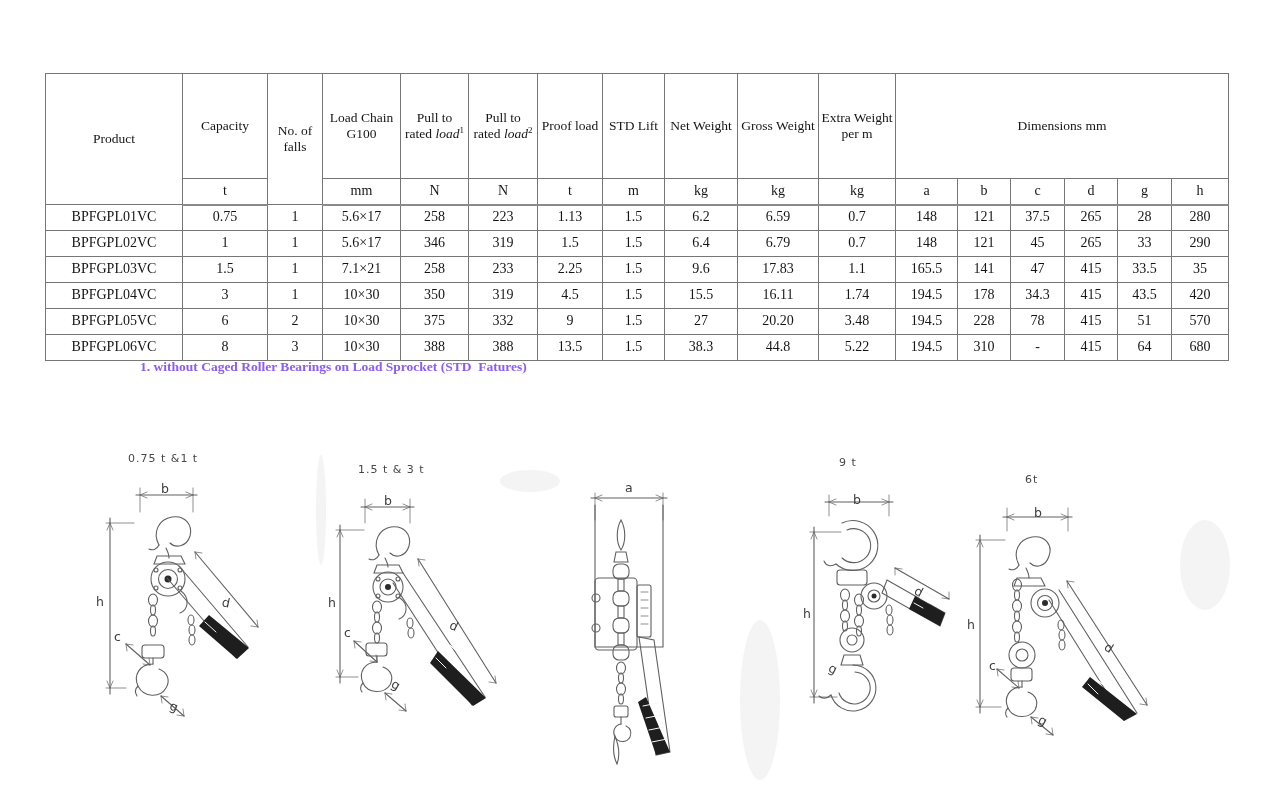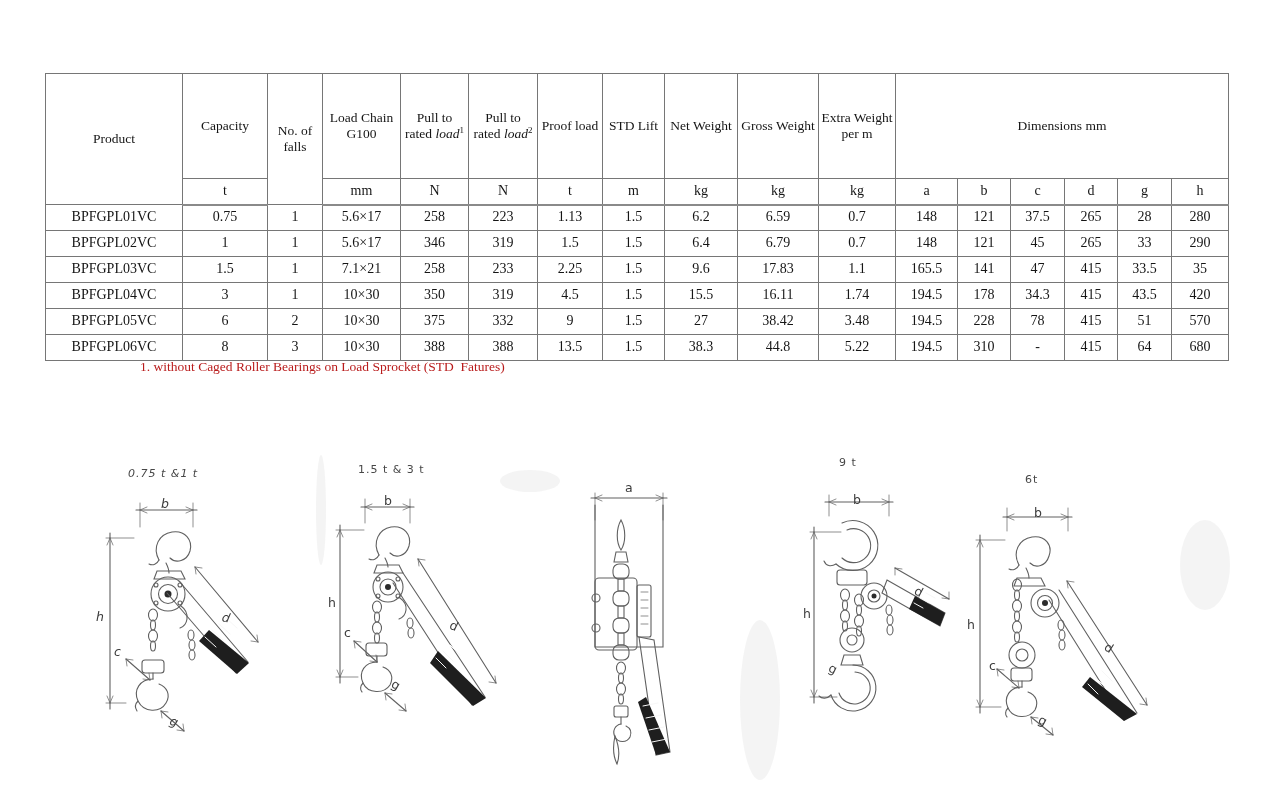--- a/index.html
+++ b/index.html
@@ -14,33 +14,33 @@
              overflow:hidden;}
   table.spec thead tr.main-row{height:105px;}
   table.spec thead tr.units-row{height:26px;}
   table.spec thead tr.units-row td{border-bottom:2px solid #8a8a8a;}
   table.spec tbody tr{height:26px;}
   table.spec thead th{font-size:13.5px;}
   table.spec sup{font-size:9px;vertical-align:super;line-height:0;}
   table.spec i{font-style:italic;}
 
   
-  .note{position:absolute;font-weight:normal;font-size:13.5px;color:#b91c1c;white-space:pre;}
+  .note{position:absolute;font-weight:bold;font-size:13.5px;color:#8b5cf6;white-space:pre;}
   .note-1{left:140px;top:359px;}
   .note-2{left:140px;top:393px;}
 
   
   .fig{position:absolute;}
   .fig svg{position:absolute;left:0;top:0;}
   .cap{position:absolute;font-family:"DejaVu Sans",sans-serif;font-size:11px;color:#474747;
        letter-spacing:1px;white-space:nowrap;}
   .dim{position:absolute;font-family:"DejaVu Sans",sans-serif;font-size:12.5px;color:#3c3c3c;}
   .blob{position:absolute;background:#ededed;border-radius:50%;opacity:.6;}
 
-  .fig1{left:62px;top:463px;width:265px;height:300px;font-style:italic;}
+  .fig1{left:62px;top:448px;width:265px;height:300px;}
   .fig1 .cap{left:66px;top:4px;}
   .fig1 .dim-b{left:99px;top:33px;}
   .fig1 .dim-h{left:34px;top:146px;}
   .fig1 .dim-d{left:160px;top:147px;transform:rotate(12deg);}
   .fig1 .dim-c{left:52px;top:181px;}
   .fig1 .dim-g{left:108px;top:251px;transform:rotate(20deg);}
 
   .fig2{left:300px;top:455px;width:265px;height:262px;}
   .fig2 .cap{left:58px;top:8px;}
   .fig2 .dim-b{left:84px;top:38px;}
@@ -211,21 +211,21 @@
         <tr>
           <td>BPFGPL05VC</td>
           <td>6</td>
           <td>2</td>
           <td>10×30</td>
           <td>375</td>
           <td>332</td>
           <td>9</td>
           <td>1.5</td>
           <td>27</td>
-          <td>38.42</td>
+          <td>20.20</td>
           <td>3.48</td>
           <td>194.5</td>
           <td>228</td>
           <td>78</td>
           <td>415</td>
           <td>51</td>
           <td>570</td>
         </tr>
 
         <tr>

